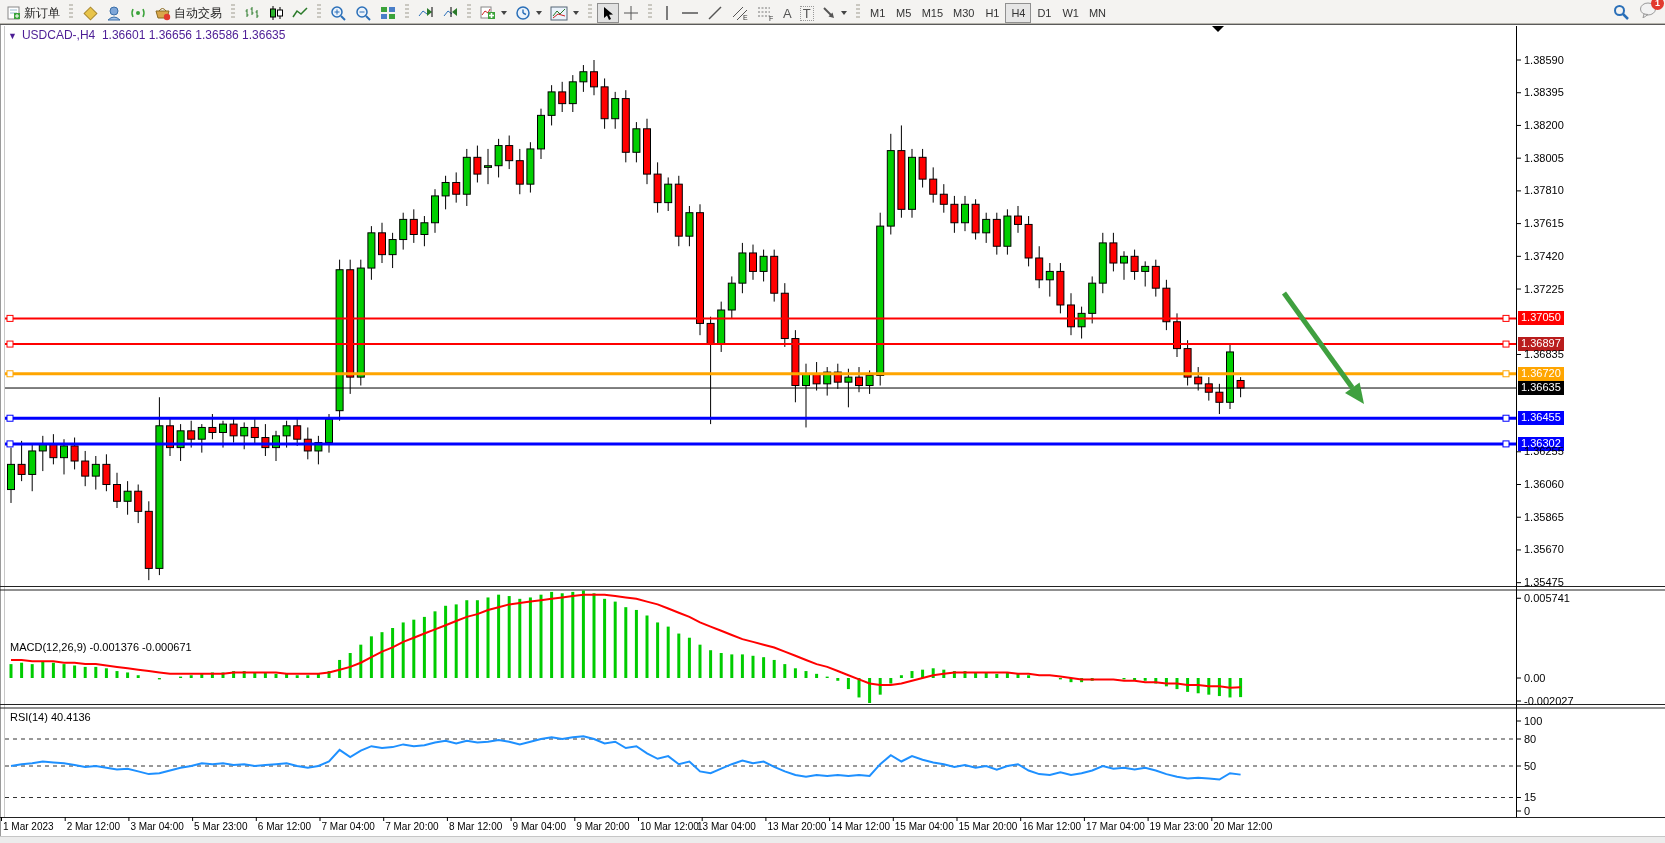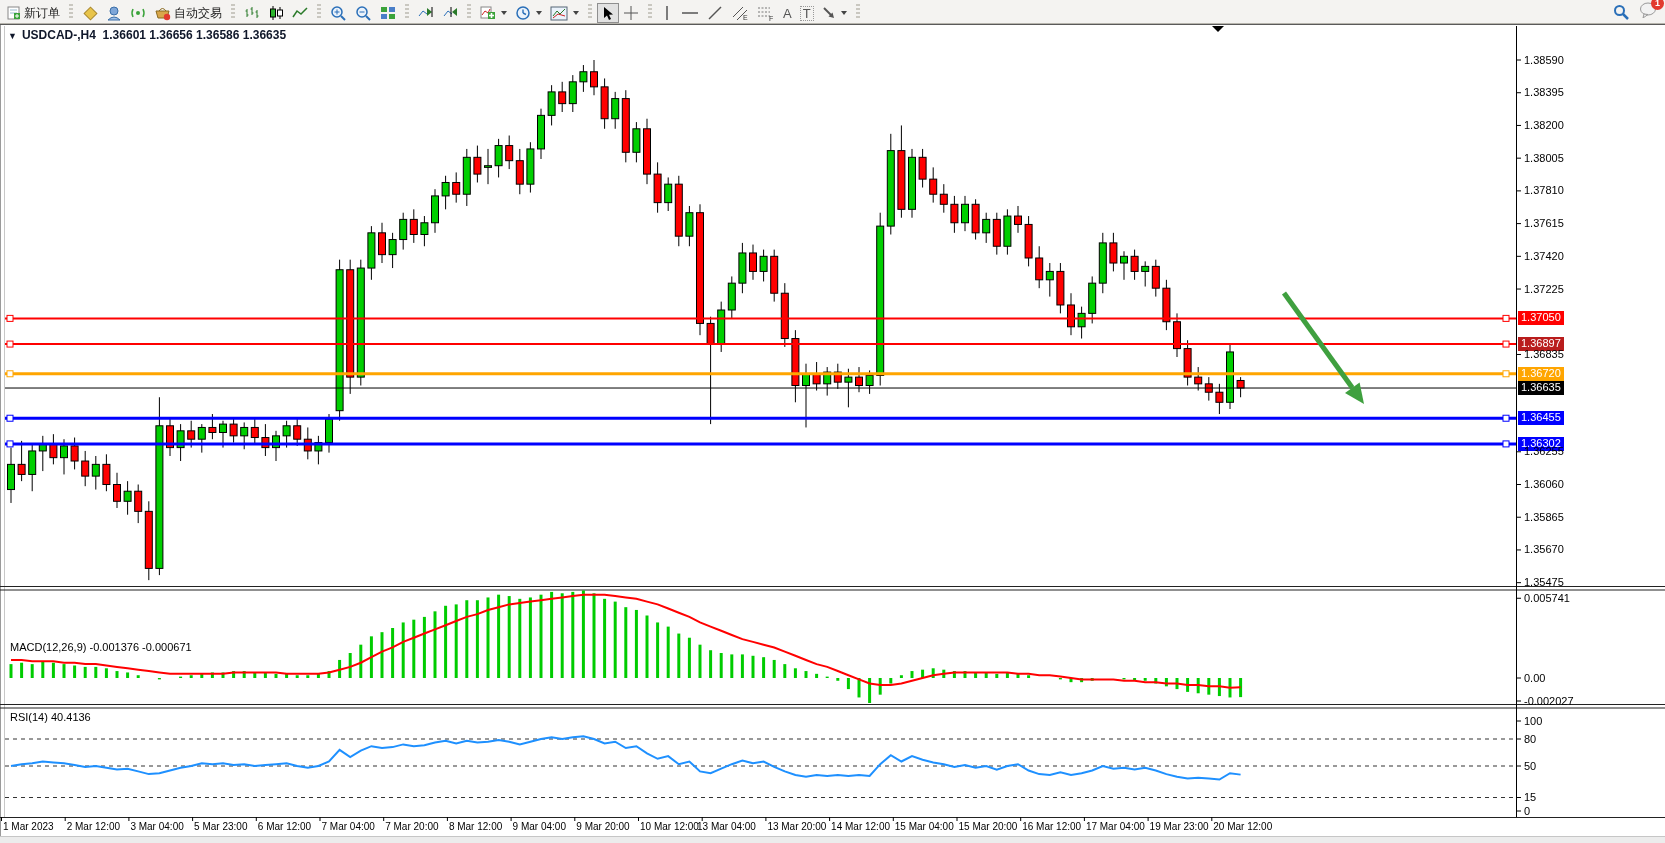--- a/index.html
+++ b/index.html
@@ -21,21 +21,21 @@
   .tb-right{margin-left:auto;display:flex;align-items:center;padding-right:8px;gap:10px;}
   .badge{position:absolute;top:-5px;right:-7px;background:#e23a2e;color:#fff;border-radius:50%;
     width:13px;height:13px;font-size:9px;line-height:13px;text-align:center;font-weight:bold;}
   .chat-wrap{position:relative;}
   .glyph{font-size:13px;line-height:1;}
   
   #chart-root{position:absolute;top:24px;left:0;width:1665px;height:812px;background:#fff;}
   #cv{position:absolute;top:0;left:0;z-index:1;}
   #labels{position:absolute;top:0;left:0;width:1665px;height:843px;z-index:2;pointer-events:none;}
   .abs{position:absolute;white-space:nowrap;}
-  .chart-title{top:28px;left:8px;font-size:12px;color:#0f172a;font-weight:bold;}
+  .chart-title{top:28px;left:8px;font-size:12px;color:#4c1d95;}
   .chart-title .tri{font-size:9px;margin-right:5px;}
   .ind-label{font-size:11px;color:#000;}
   .tick-label{font-size:11px;color:#000;left:1524px;}
   .level-badge{left:1518px;height:13px;padding:0 3px 1px 3px;font-size:11px;color:#fff;line-height:13px;}
   .time-label{top:821px;font-size:10px;color:#000;}
   .bottom-strip{position:absolute;top:836px;left:0;width:1665px;height:7px;
     background:#ececec;border-top:1px solid #c6c6c6;z-index:3;}
   svg text{font-family:"Liberation Sans",sans-serif;}
 </style>
 </head>
@@ -231,20 +231,31 @@
     </button>
     <button class="tb-btn">
       <svg width="14" height="14">
         <line x1="2" y1="2" x2="10" y2="10" stroke="#555" stroke-width="2"></line>
         <polygon points="12,12 6.5,10.5 10.5,6.5" fill="#555"></polygon>
       </svg>
         <span class="dd"></span>
     </button>
   </div>
   <div class="grip"></div>
+  <div class="tb-group" id="tf-group">
+      <button class="tf-btn">M1</button>
+      <button class="tf-btn">M5</button>
+      <button class="tf-btn">M15</button>
+      <button class="tf-btn">M30</button>
+      <button class="tf-btn">H1</button>
+      <button class="tf-btn active">H4</button>
+      <button class="tf-btn">D1</button>
+      <button class="tf-btn">W1</button>
+      <button class="tf-btn">MN</button>
+    </div>
   <div class="tb-right">
     <svg width="16" height="16">
       <circle cx="6.5" cy="6.5" r="4.5" fill="none" stroke="#2a6fb8" stroke-width="2"></circle>
       <line x1="10" y1="10" x2="15" y2="15" stroke="#2a6fb8" stroke-width="2.5"></line>
     </svg>
     <div class="chat-wrap">
       <svg width="18" height="16">
         <ellipse cx="9" cy="7" rx="7.5" ry="6" fill="#f2f2f2" stroke="#999"></ellipse>
         <path d="M5 12 L4 16 L9 12.5 Z" fill="#f2f2f2" stroke="#999"></path>
       </svg>

